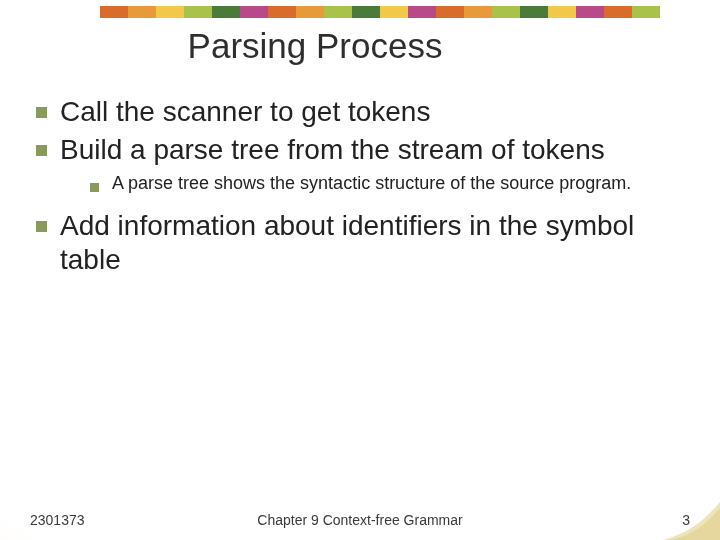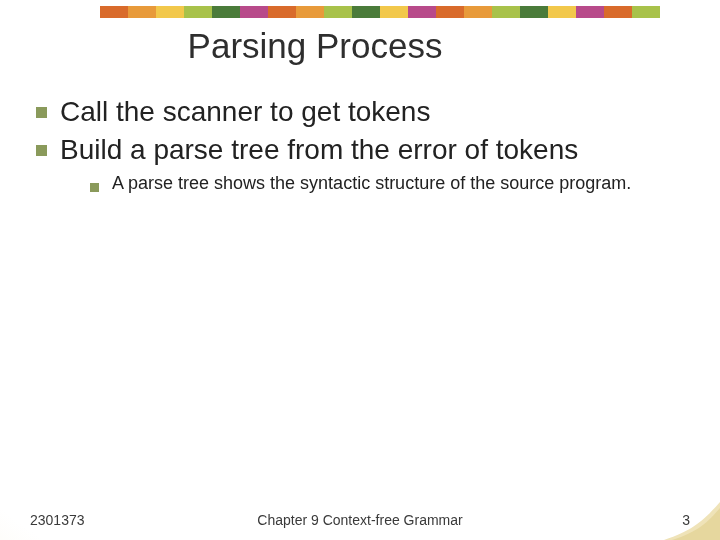--- a/index.html
+++ b/index.html
@@ -149,26 +149,29 @@
     </div>
 
   <div class="title">Parsing Process</div>
 
   <div class="content">
     <ul class="level1">
       <li>
         <span>Call the scanner to get tokens</span>
       </li>
       <li>
-        <span>Build a parse tree from the error of tokens</span>
+        <span>Build a parse tree from the stream of tokens</span>
         <ul class="level2">
           <li>
             <span>A parse tree shows the syntactic structure of the source program.</span>
           </li>
         </ul>
+      </li>
+      <li>
+        <span>Add information about identifiers in the symbol table</span>
       </li>
     </ul>
   </div>
 
   <div class="footer">
     <span>2301373</span>
     <span class="center">Chapter 9 Context-free Grammar</span>
     <span class="right">3</span>
   </div>
 

